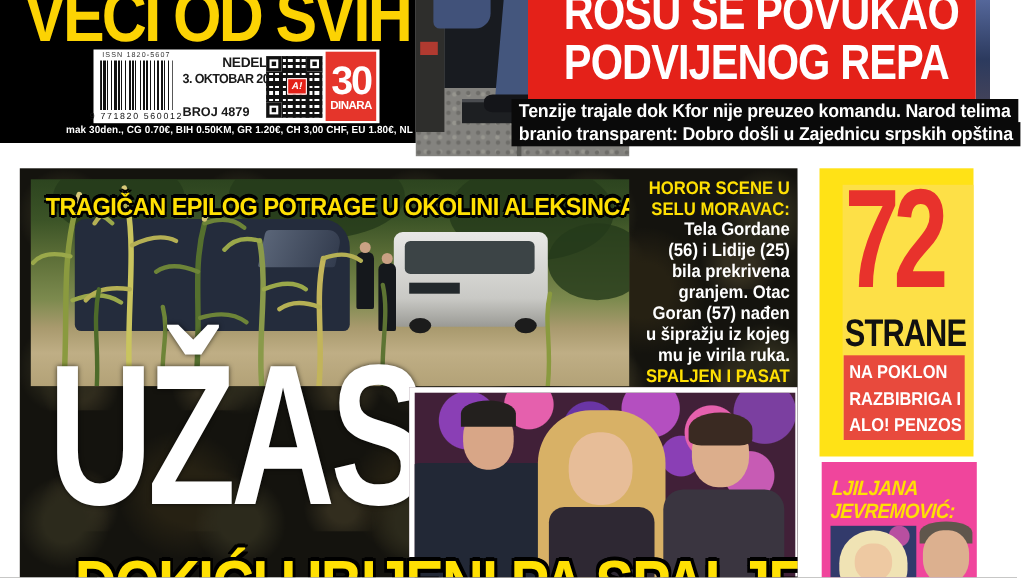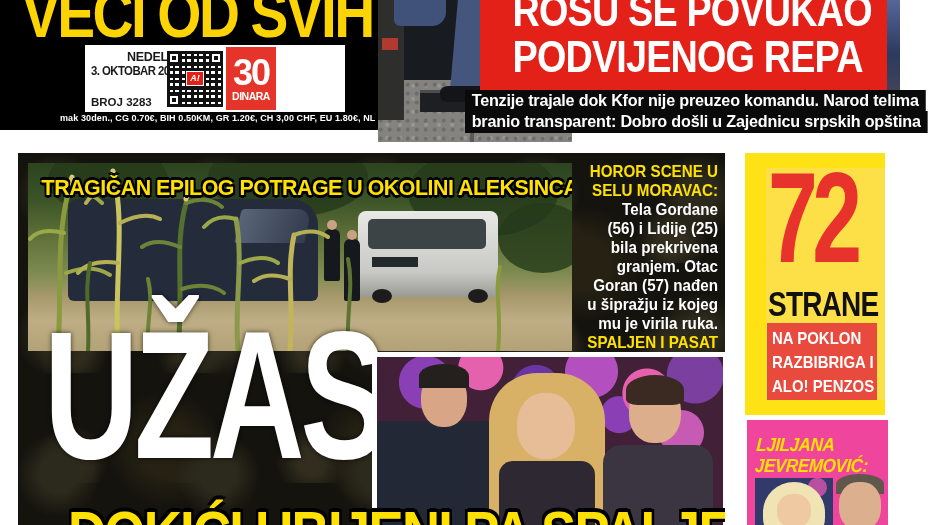--- a/index.html
+++ b/index.html
@@ -230,24 +230,29 @@
   .celeb-man .hair { position:absolute; left:1px; top:0; width:48px; height:20px; background:#5f564c; border-radius:50% 50% 0 0; }
 </style>
 </head>
 <body>
 
 <div id="page">
 
   <div id="masthead">
     <div class="mast-title">VEĆI OD SVIH</div>
     <div class="info-box">
+      <div class="bc-block">
+        <div class="issn">ISSN 1820-5607</div>
+        <div class="bars"></div>
+        <div class="bc-num">9 771820 560012</div>
+      </div>
       <div class="date-block">
         <div class="d1">NEDELJA,</div>
         <div class="d2">3. OKTOBAR 2021.</div>
-        <div class="d3"><span>BROJ</span> <b>3283</b></div>
+        <div class="d3"><span>BROJ</span> <b>4879</b></div>
       </div>
       <div class="qr">
         <div class="corner c1">
             <i></i>
           </div>
         <div class="corner c2">
             <i></i>
           </div>
         <div class="corner c3">
             <i></i>

